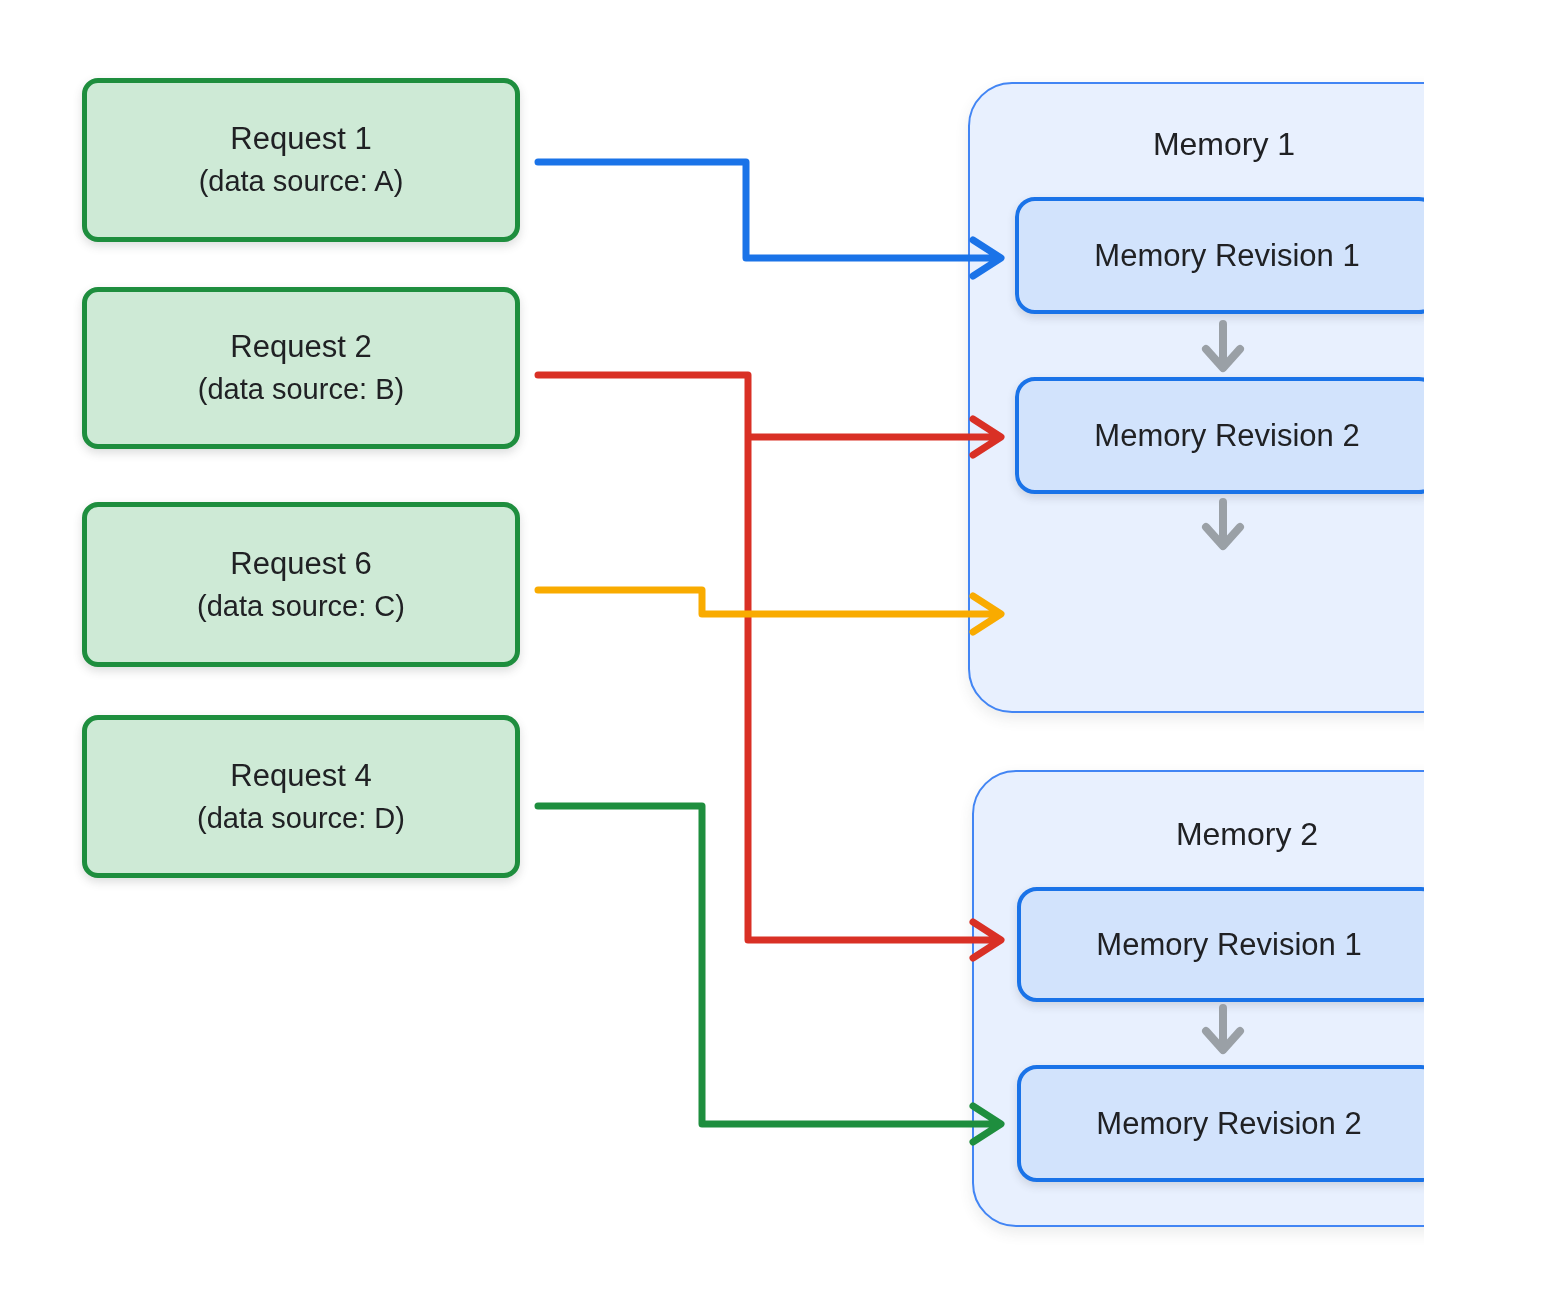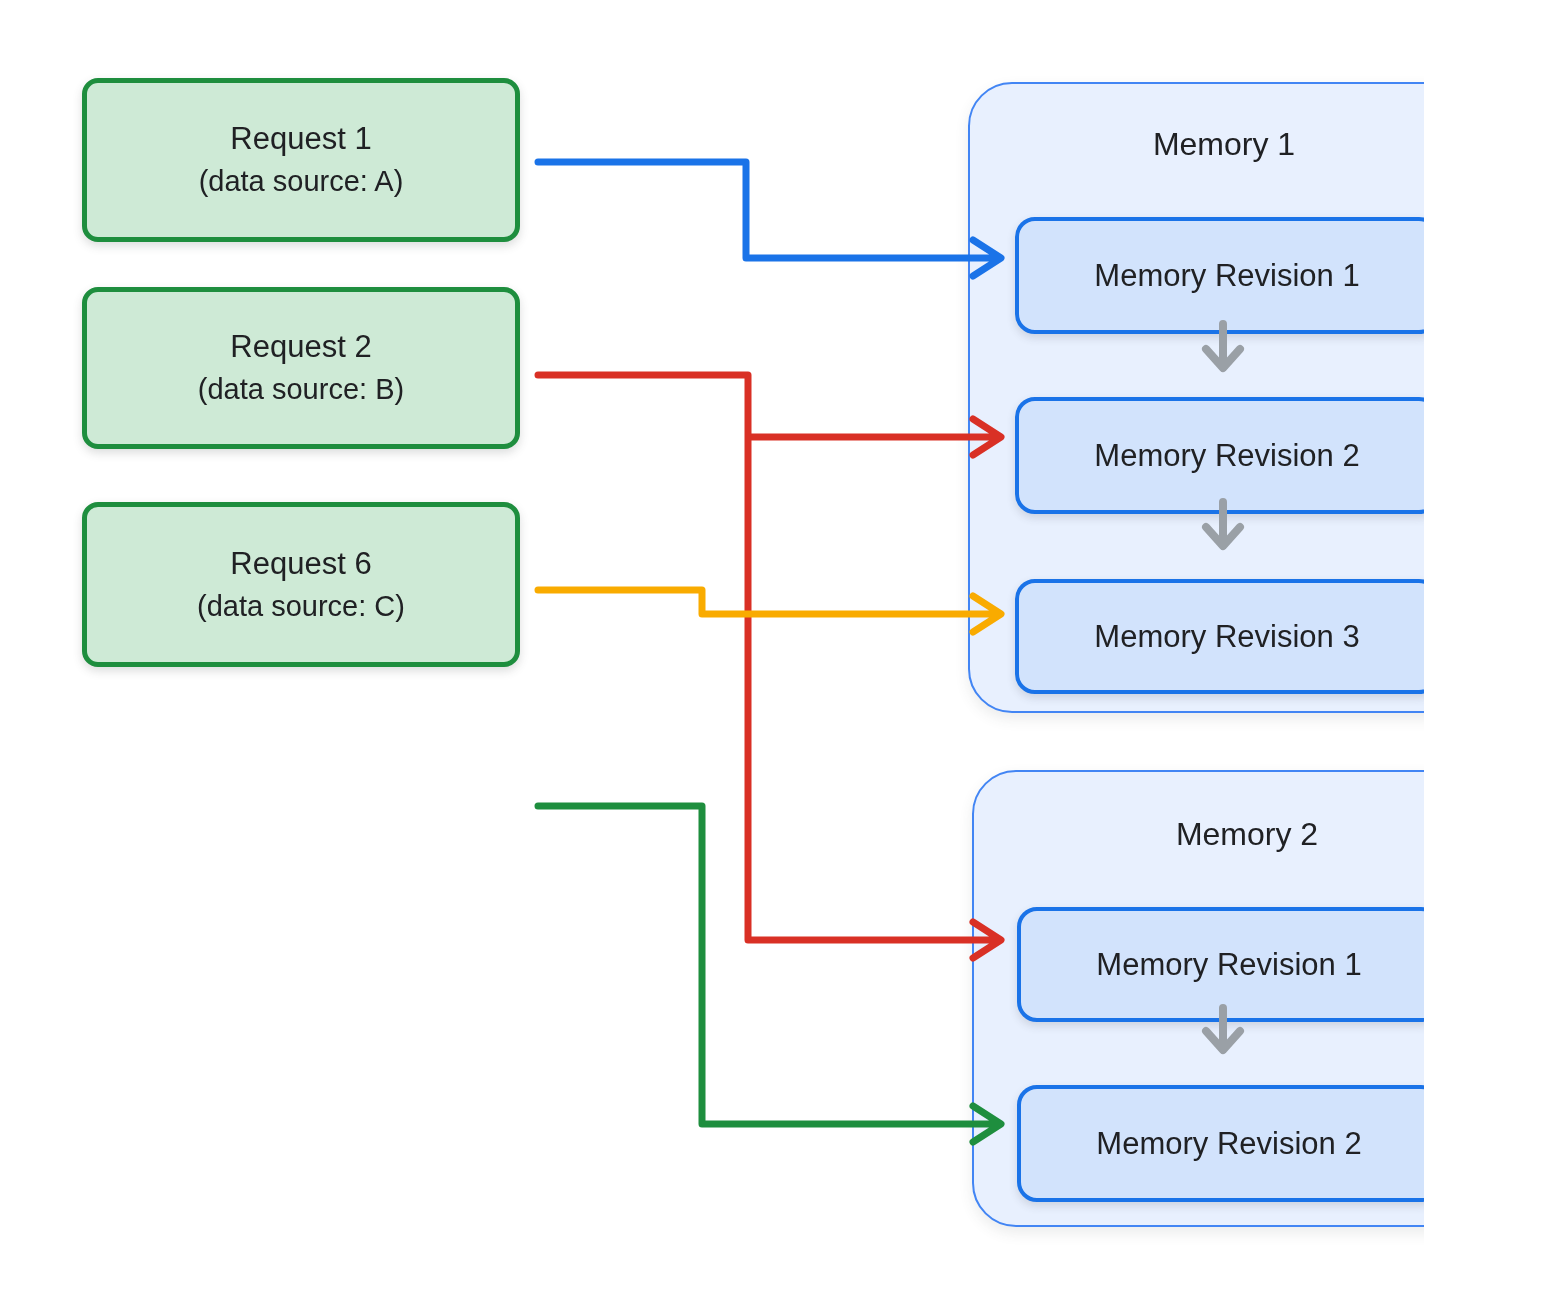--- a/index.html
+++ b/index.html
@@ -56,21 +56,20 @@
     border: 4px solid var(--revision-border, #1a73e8);
     border-radius: 20px;
     box-shadow: 0 4px 9px rgba(60,64,67,0.16);
     box-sizing: border-box;
     display: flex;
     align-items: center;
     justify-content: center;
     text-align: center;
     font-size: 31px;
     font-weight: 500;
-    margin-top: 20px;
   }
 
   
   #connectors {
     position: absolute;
     left: 0; top: 0;
     width: 1562px; height: 1308px;
     pointer-events: none;
   }
   #connectors path {
@@ -94,26 +93,29 @@
     <div class="request-subtitle">(data source: A)</div>
   </div>
   <div class="request-card" style="top:287px;height:162px;">
     <div class="request-title">Request 2</div>
     <div class="request-subtitle">(data source: B)</div>
   </div>
   <div class="request-card" style="top:502px;height:165px;">
     <div class="request-title">Request 6</div>
     <div class="request-subtitle">(data source: C)</div>
   </div>
+  <div class="request-card" style="top:715px;height:163px;">
+    <div class="request-title">Request 4</div>
+    <div class="request-subtitle">(data source: D)</div>
+  </div>
 
   <div class="memory-container" style="left:968px;top:82px;width:512px;height:631px;">
     <div class="memory-title" style="top:38px;">Memory 1</div>
     <div class="revision-box" style="left:45px;top:113px;width:424px;height:117px;">Memory Revision 1</div>
     <div class="revision-box" style="left:45px;top:293px;width:424px;height:117px;">Memory Revision 2</div>
-    <div class="revision-box" style="left:45px;top:475px;width:424px;height:115px;">Memory Revision 3</div>
   </div>
 
   <div class="memory-container" style="left:972px;top:770px;width:510px;height:457px;">
     <div class="memory-title" style="top:40px;margin-left:40px;">Memory 2</div>
     <div class="revision-box" style="left:43px;top:115px;width:424px;height:115px;">Memory Revision 1</div>
     <div class="revision-box" style="left:43px;top:293px;width:424px;height:117px;">Memory Revision 2</div>
   </div>
 
   <svg id="connectors" viewBox="0 0 1562 1308">
 

